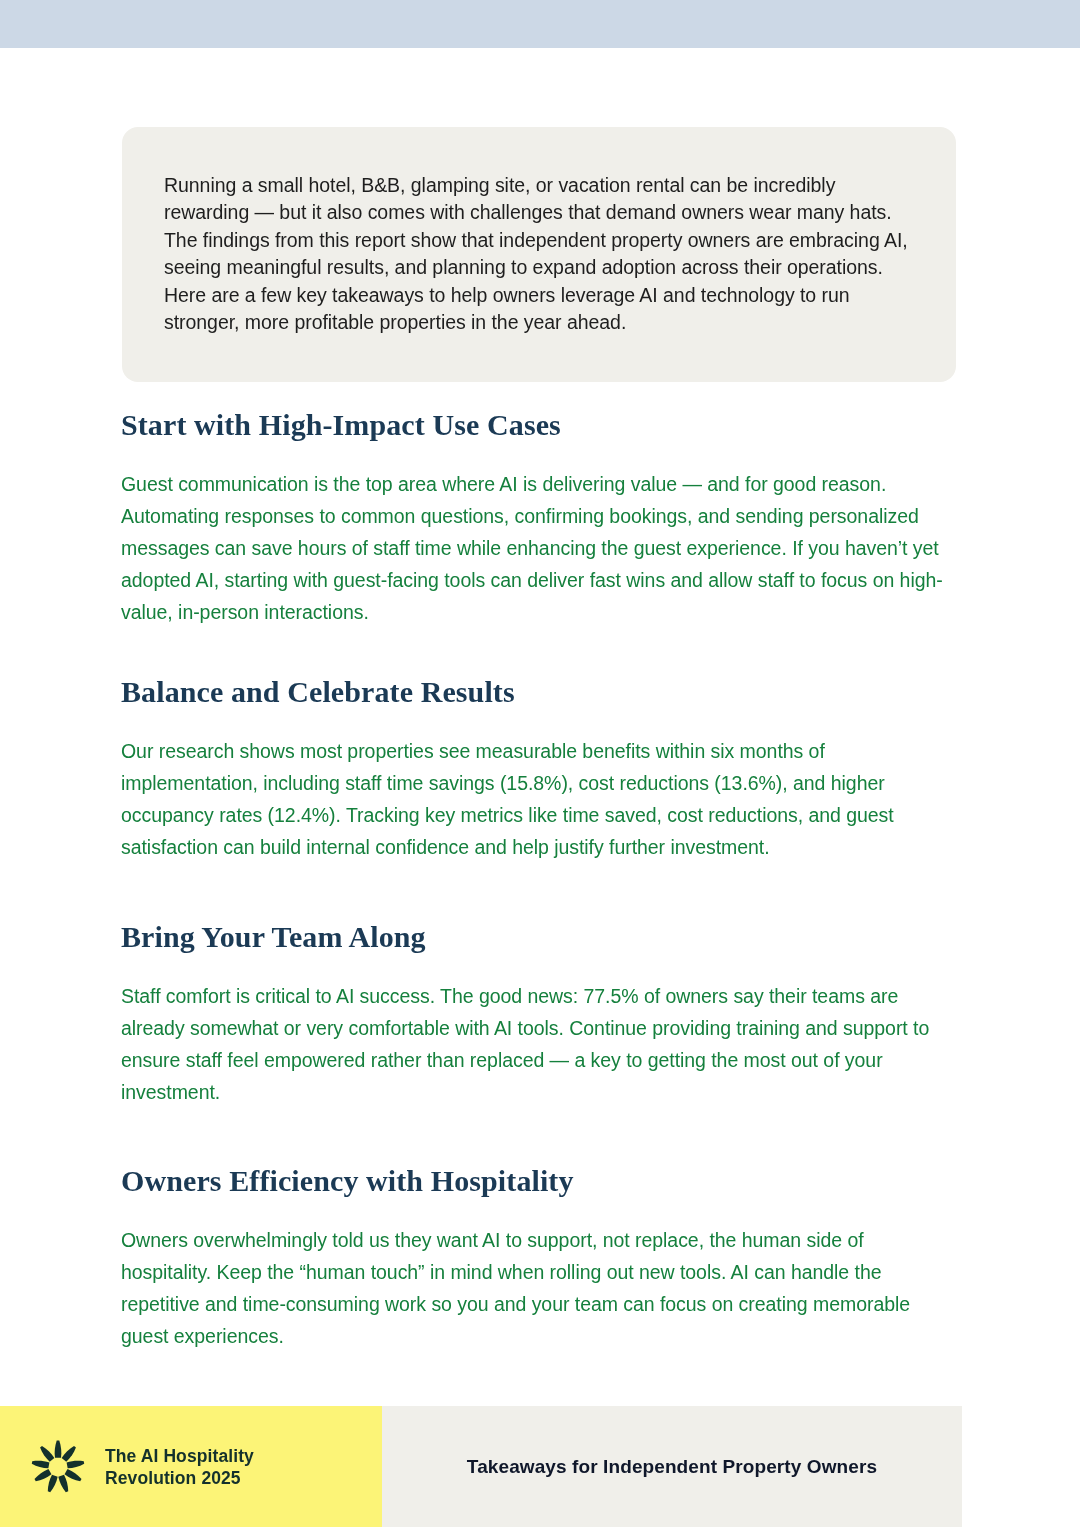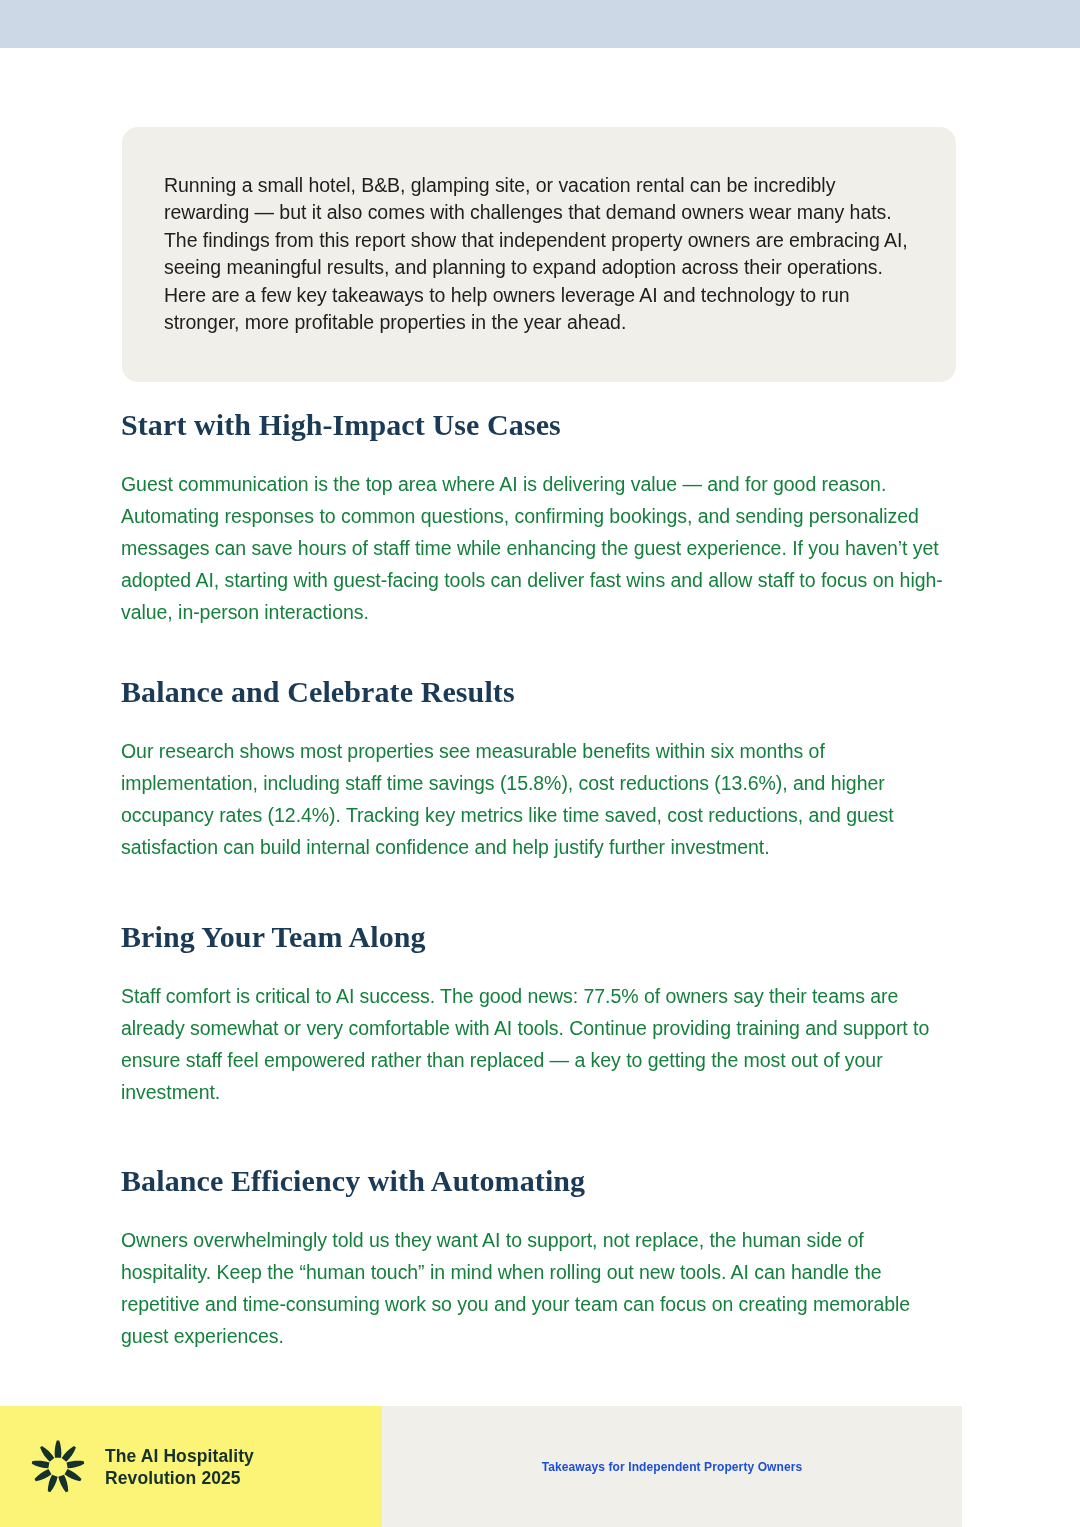--- a/index.html
+++ b/index.html
@@ -121,23 +121,23 @@
     position: absolute;
     left: 382px; top: 0;
     width: 580px;
     height: 121px;
     background: #f0efea;
     display: flex;
     align-items: center;
     justify-content: center;
   }
   .footer-caption {
-    font-size: 12px;
-    font-weight: 700;
-    color: #1d4ed8;
+    font-size: 19px;
+    font-weight: 700;
+    color: #0f172a;
     letter-spacing: 0.1px;
   }
 
   .footer-pageno {
     position: absolute;
     left: 962px; top: 0;
     width: 118px;
     height: 121px;
     background: #102f4c;
     display: flex;
@@ -179,21 +179,21 @@
     <div class="sp-2"></div>
 
     <div class="section">
       <h2 class="section-heading">Bring Your Team Along</h2>
       <p class="section-body">Staff comfort is critical to AI success. The good news: 77.5% of owners say their teams are already somewhat or very comfortable with AI tools. Continue providing training and support to ensure staff feel empowered rather than replaced — a key to getting the most out of your investment.</p>
     </div>
 
     <div class="sp-3"></div>
 
     <div class="section">
-      <h2 class="section-heading">Balance Efficiency with Automating</h2>
+      <h2 class="section-heading">Owners Efficiency with Hospitality</h2>
       <p class="section-body">Owners overwhelmingly told us they want AI to support, not replace, the human side of hospitality. Keep the “human touch” in mind when rolling out new tools. AI can handle the repetitive and time-consuming work so you and your team can focus on creating memorable guest experiences.</p>
     </div>
 
   </div>
 </div>
 
 <div class="footer">
 
   <div class="footer-brand">
     <svg class="brand-mark" viewBox="0 0 100 100" aria-hidden="true">

